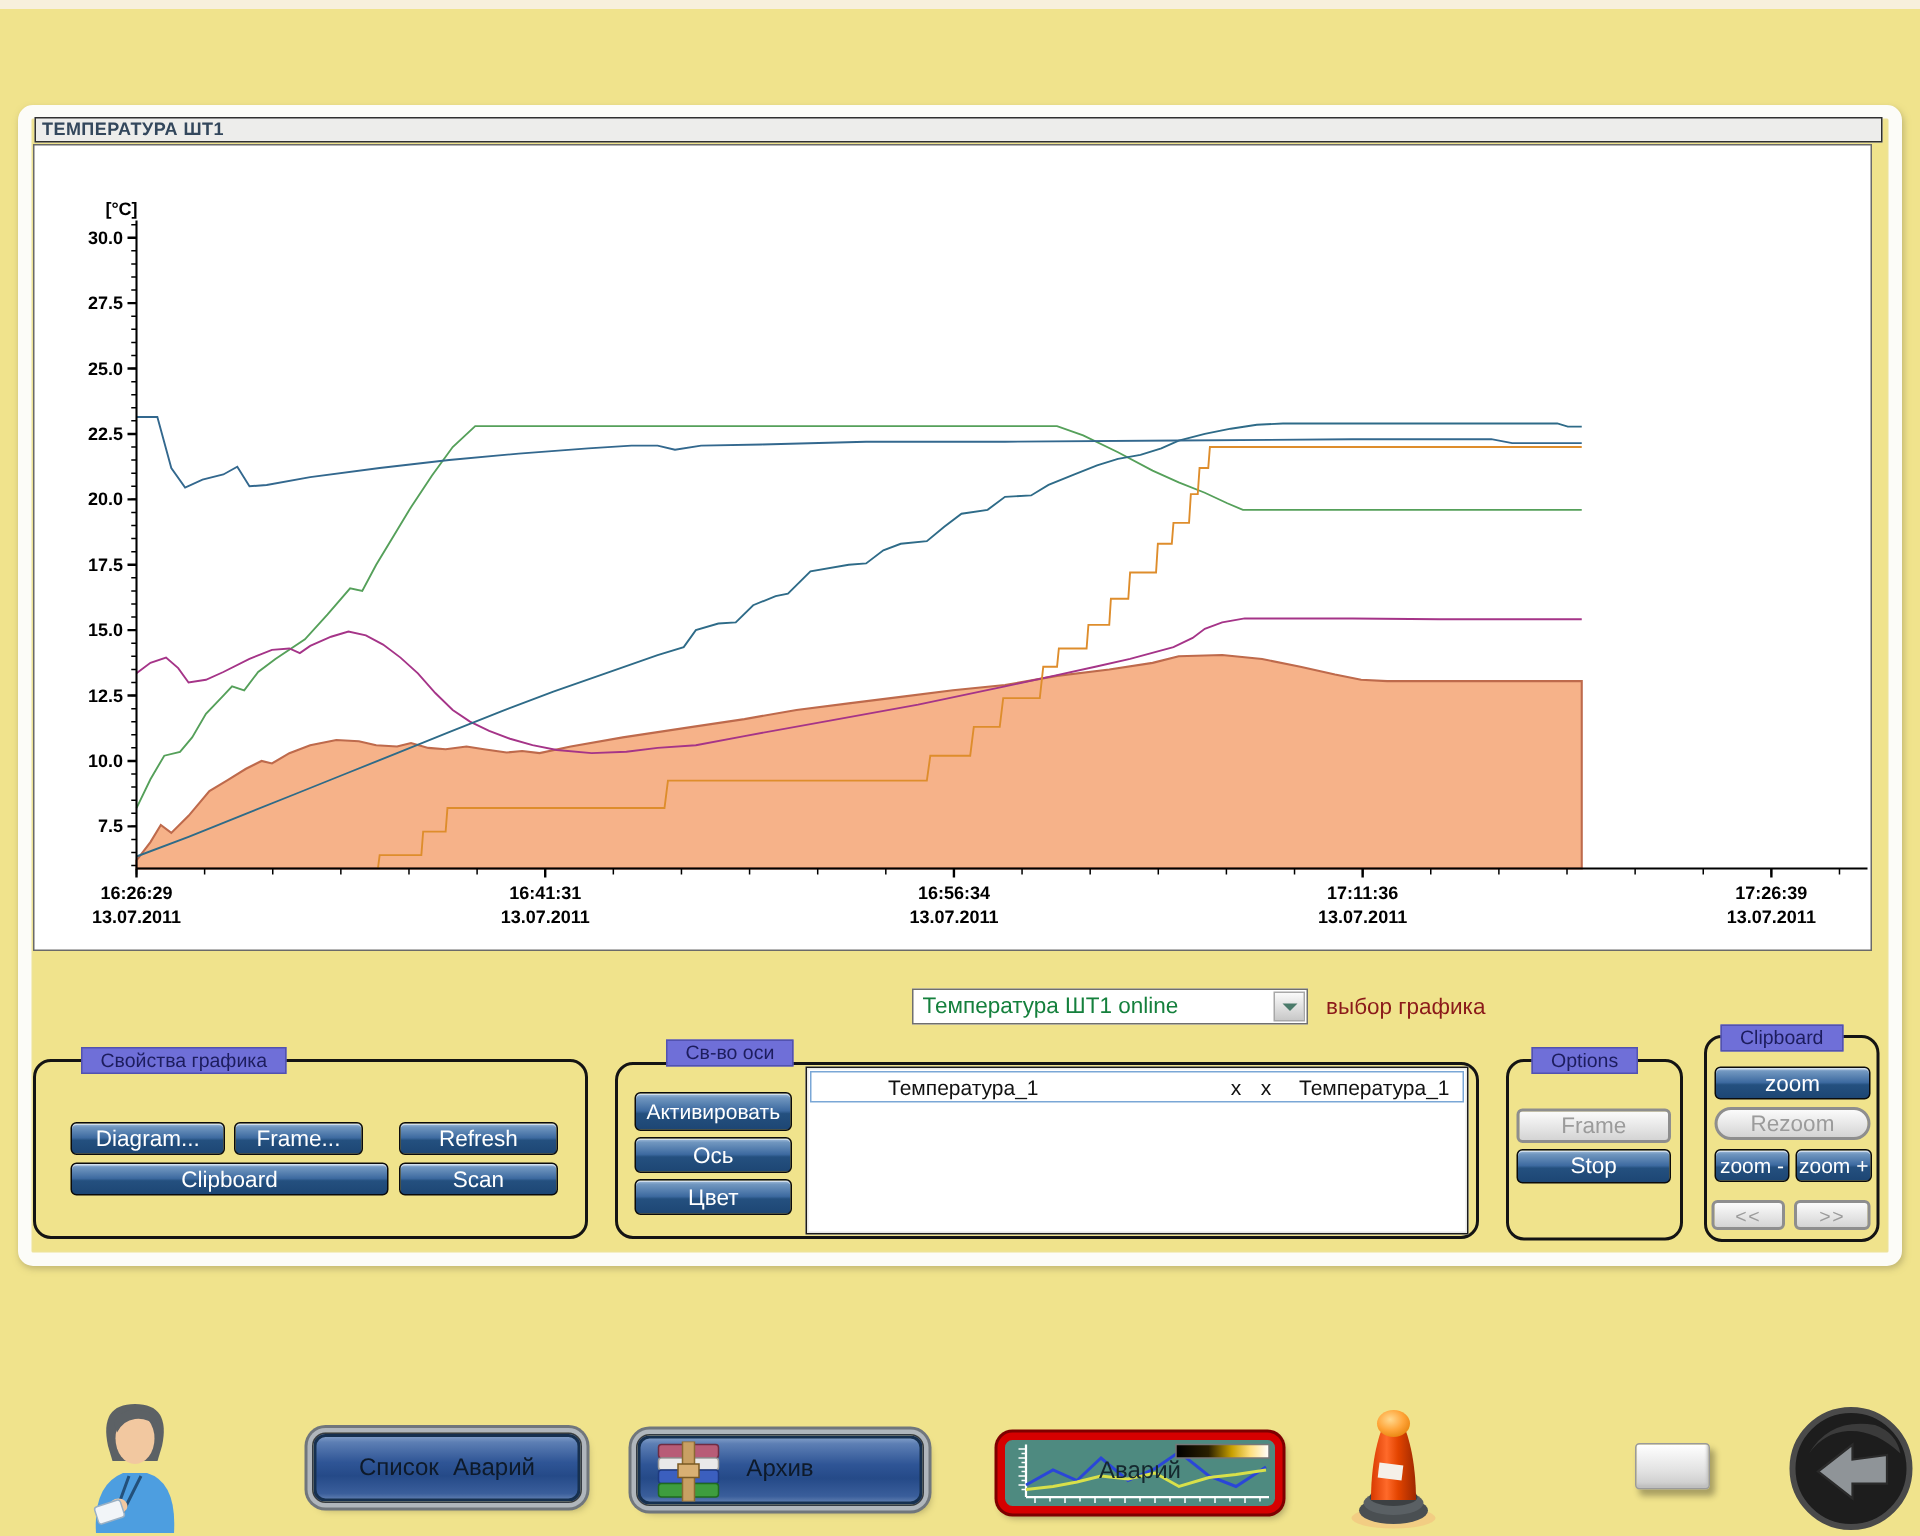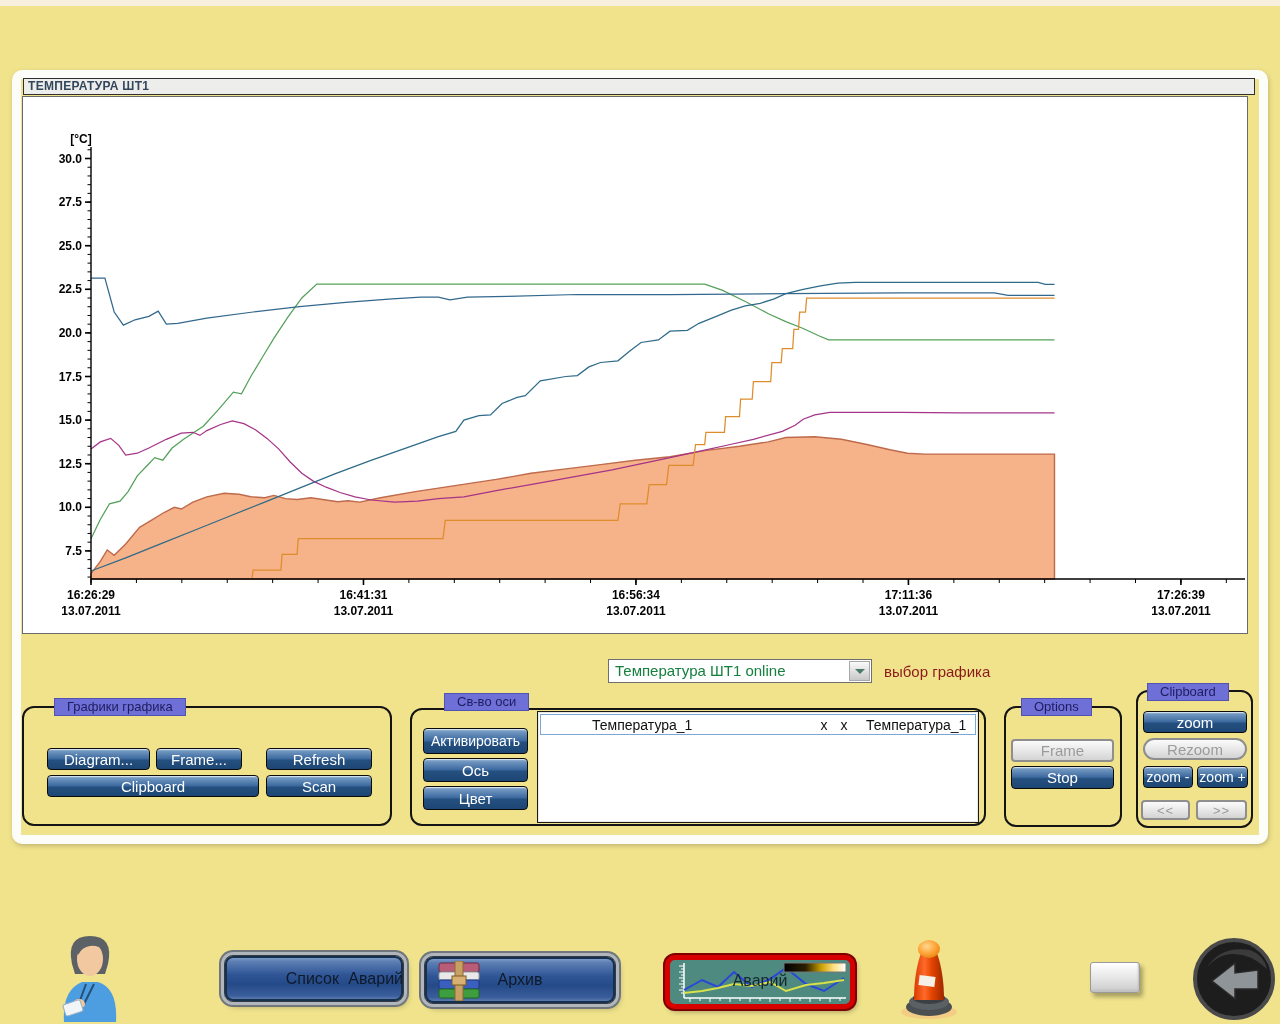--- a/index.html
+++ b/index.html
@@ -105,21 +105,21 @@
   #curve-row .cx{width:20px;text-align:center;}
   #curve-row .c2{margin-left:12px;}
   
   .taskbar-btn{
     position:absolute;display:flex;align-items:center;justify-content:center;
     border-radius:9px;border:1px solid #343a42;color:#0e1a2a;font-size:16px;cursor:pointer;
     background:linear-gradient(180deg,#8fa9cf 0%,#5d7fb4 12%,#2f5596 42%,#254a88 62%,#3a5e9b 88%,#6d8ab8 100%);
     box-shadow:0 0 0 3px #b0b6bc,0 0 0 5px #70767c,3px 4px 6px rgba(0,0,0,.35),inset 0 0 0 2px #16304f;
     word-spacing:5px;
   }
-  #btn-alarms{left:224px;top:955px;width:178px;height:45px;justify-content:flex-end;}
+  #btn-alarms{left:208px;top:955px;width:178px;height:45px;}
   #btn-archive{left:424px;top:956px;width:192px;height:48px;box-sizing:border-box;}
   #archive-icon{position:absolute;left:12px;top:4px;}
   #btn-graphs{
     position:absolute;left:665px;top:955px;width:180px;height:44px;
     background:#4E8A80;border:5px solid #D60000;border-radius:10px;cursor:pointer;
     box-shadow:0 0 0 2px #7e0000,2px 3px 5px rgba(0,0,0,.3);
   }
   #graphs-label{
     position:absolute;left:0;top:12px;width:100%;text-align:center;
     font-size:16px;color:#15282e;z-index:2;word-spacing:4px;
@@ -273,21 +273,21 @@
 
 <div id="combo">
   <span>Температура ШТ1 online</span>
   <span id="combo-btn">
     <span class="tri"></span>
   </span>
 </div>
 <div id="combo-label">выбор графика</div>
 
 <div class="groupbox" id="grp-props"></div>
-<div class="badge" id="badge-props">Графики графика</div>
+<div class="badge" id="badge-props">Свойства графика</div>
 <div class="btn btn-blue" id="btn-diagram">Diagram...</div>
 <div class="btn btn-blue" id="btn-frame">Frame...</div>
 <div class="btn btn-blue" id="btn-refresh">Refresh</div>
 <div class="btn btn-blue" id="btn-clipboard">Clipboard</div>
 <div class="btn btn-blue" id="btn-scan">Scan</div>
 
 <div class="groupbox" id="grp-axis"></div>
 <div class="badge" id="badge-axis">Св-во оси</div>
 <div class="btn btn-blue" id="btn-activate">Активировать</div>
 <div class="btn btn-blue" id="btn-axis">Ось</div>

